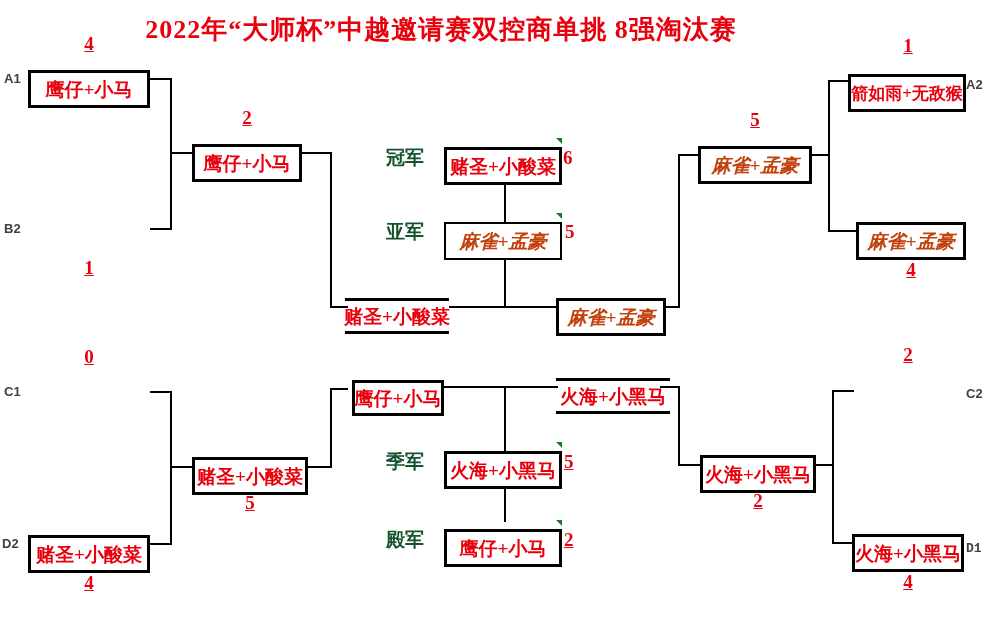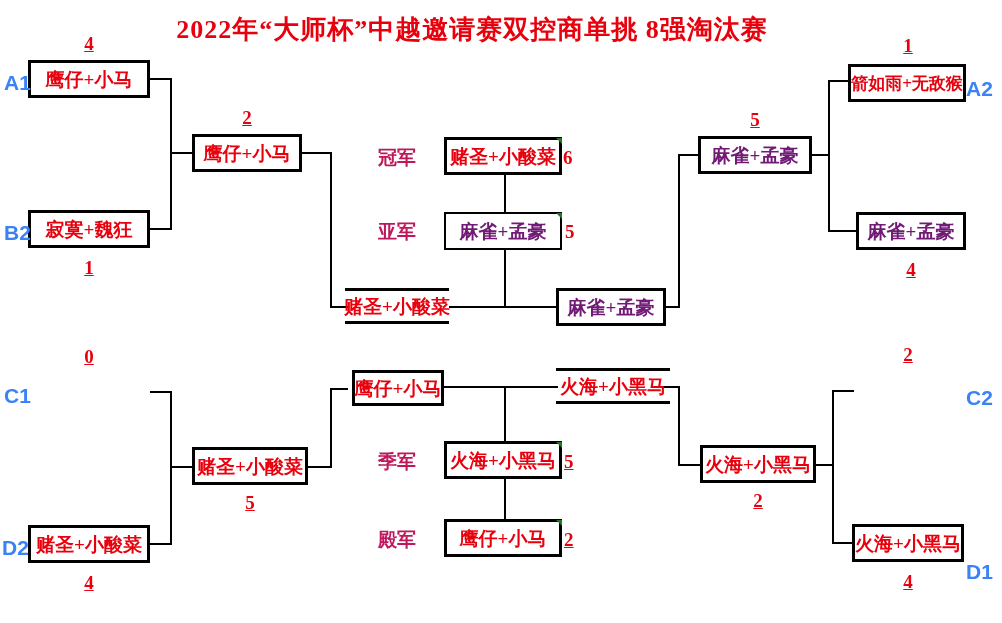--- a/index.html
+++ b/index.html
@@ -15,41 +15,41 @@
   .title{
     position:absolute;
     left:0;top:12px;width:882px;
     text-align:center;
     color:#e8000d;
     font-size:26px;
     font-weight:bold;
     letter-spacing:1px;
     white-space:nowrap;
     font-family:"Liberation Serif","DejaVu Serif",serif;
-    padding-left:31px;
   }
 
   
   .box{
     position:absolute;
     box-sizing:border-box;
     background:#ffffff;
     border:3px solid #000000;
     display:flex;
     align-items:center;
     justify-content:center;
     font-size:19px;
     font-weight:bold;
     white-space:nowrap;
     line-height:1;
     z-index:5;
+    margin-top:10px;
   }
   .box.thin{border-width:2px;}
   .box.red{color:#e8000d;}
-  .box.black{color:#701a75;}
+  .box.black{color:#c2410c;font-style:italic;}
   
   .box.open{
     border-left:none;border-right:none;
     border-top:3px solid #000;border-bottom:3px solid #000;
     background:transparent;
   }
 
   
   .score{
     position:absolute;
@@ -60,36 +60,37 @@
     text-align:center;
     line-height:1;
     z-index:6;
     font-family:"Liberation Serif","DejaVu Serif",serif;
   }
   .score.plain{text-decoration:none;}
 
   
   .seed{
     position:absolute;
-    color:#3b82f6;
-    font-size:21px;
+    color:#404040;
+    font-size:13px;
     font-weight:bold;
     line-height:1;
     z-index:7;
     font-family:"Liberation Sans","DejaVu Sans",sans-serif;
   }
 
   
   .rank{
     position:absolute;
-    color:#be185d;
+    color:#14532d;
     font-size:19px;
     font-weight:bold;
     line-height:1;
     z-index:6;
+    margin-left:8px;
   }
 
   
   .ln{position:absolute;background:#000000;z-index:2;}
   .lnh{height:2px;}
   .lnv{width:2px;}
 
   
   .tick{
     position:absolute;
@@ -104,21 +105,20 @@
 
 <div id="stage">
 
   <div class="title">2022年“大师杯”中越邀请赛双控商单挑  8强淘汰赛</div>
 
   <div class="seed" style="left:4px;top:72px;">A1</div>
   <div class="score" style="left:28px;top:34px;width:122px;">4</div>
   <div class="box red" style="left:28px;top:60px;width:122px;height:38px;">鹰仔+小马</div>
 
   <div class="seed" style="left:4px;top:222px;">B2</div>
-  <div class="box red" style="left:28px;top:210px;width:122px;height:38px;">寂寞+魏狂</div>
   <div class="score" style="left:28px;top:258px;width:122px;">1</div>
 
   <div class="ln lnh" style="left:150px;top:78px;width:22px;"></div>
   <div class="ln lnh" style="left:150px;top:228px;width:22px;"></div>
   <div class="ln lnv" style="left:170px;top:78px;height:152px;"></div>
   <div class="ln lnh" style="left:170px;top:152px;width:24px;"></div>
 
   <div class="score" style="left:192px;top:108px;width:110px;">2</div>
   <div class="box red" style="left:192px;top:134px;width:110px;height:38px;">鹰仔+小马</div>
 
@@ -160,21 +160,21 @@
   <div class="ln lnh" style="left:828px;top:230px;width:30px;"></div>
   <div class="ln lnv" style="left:828px;top:80px;height:152px;"></div>
   <div class="ln lnh" style="left:812px;top:154px;width:18px;"></div>
 
   <div class="score" style="left:698px;top:110px;width:114px;">5</div>
   <div class="box black" style="left:698px;top:136px;width:114px;height:38px;">麻雀+孟豪</div>
 
   <div class="seed" style="left:966px;top:387px;">C2</div>
   <div class="score" style="left:852px;top:345px;width:112px;">2</div>
 
-  <div class="seed" style="left:966px;top:561px;">D1</div>
+  <div class="seed" style="left:966px;top:542px;font-family:Liberation Mono, monospace;">D1</div>
   <div class="box red" style="left:852px;top:524px;width:112px;height:38px;">火海+小黑马</div>
   <div class="score" style="left:852px;top:572px;width:112px;">4</div>
 
   <div class="ln lnh" style="left:832px;top:390px;width:22px;"></div>
   <div class="ln lnh" style="left:832px;top:542px;width:22px;"></div>
   <div class="ln lnv" style="left:832px;top:390px;height:154px;"></div>
   <div class="ln lnh" style="left:816px;top:464px;width:18px;"></div>
 
   <div class="box red" style="left:700px;top:445px;width:116px;height:38px;">火海+小黑马</div>
   <div class="score" style="left:700px;top:491px;width:116px;">2</div>

